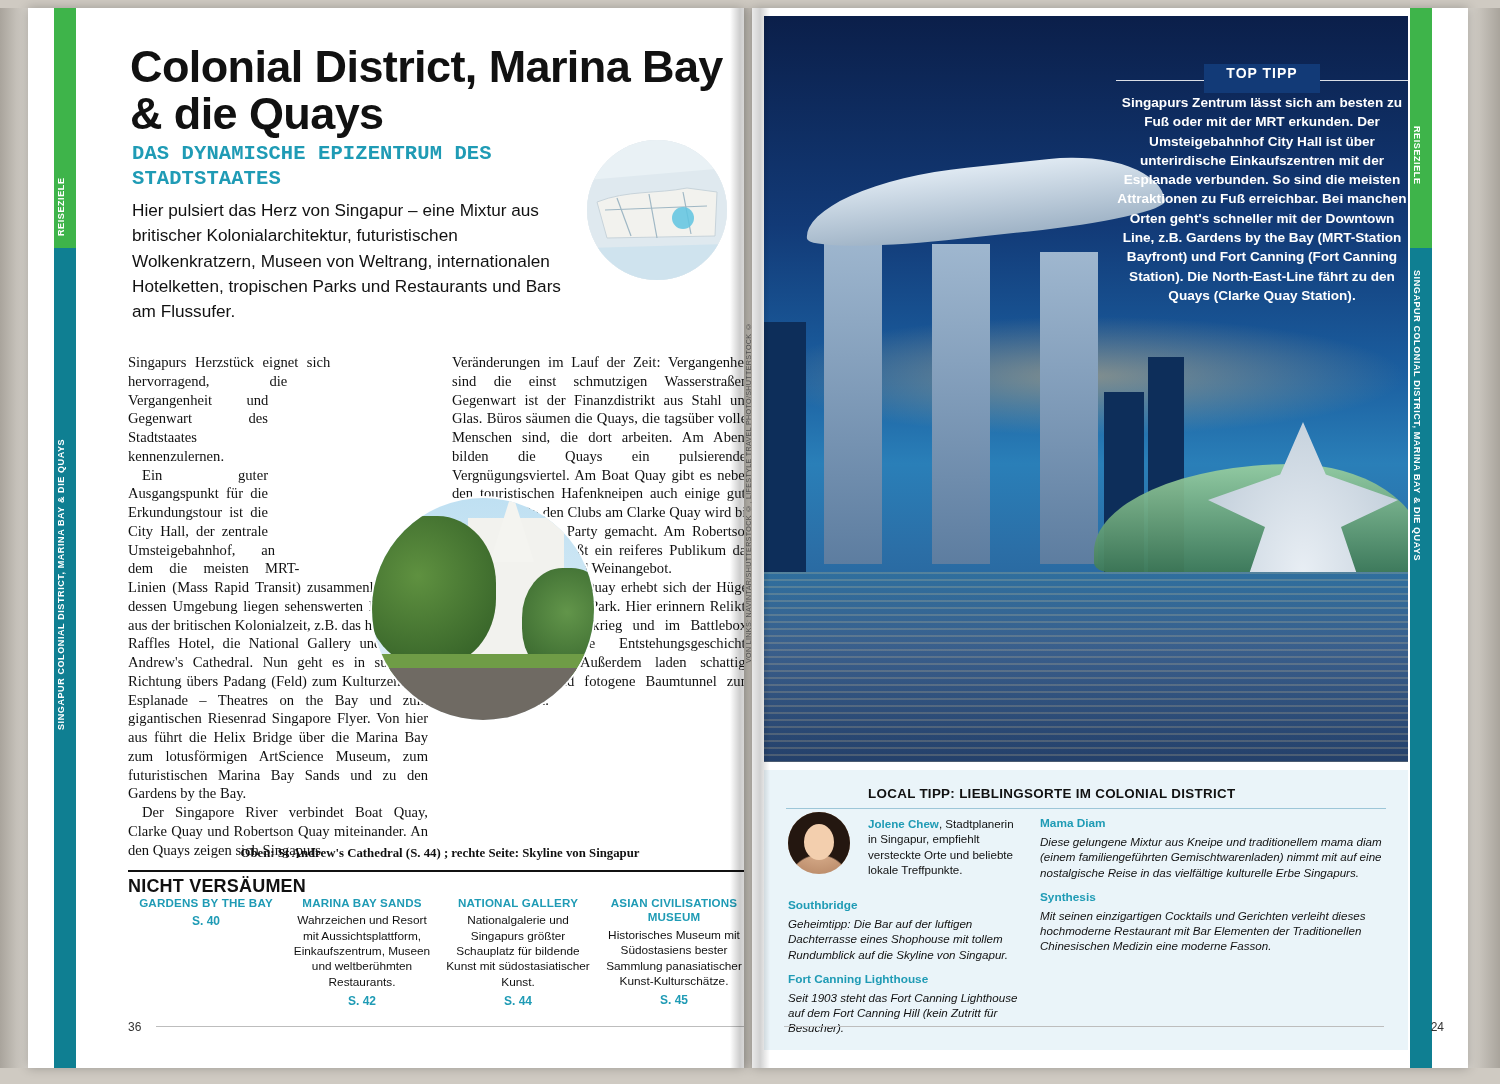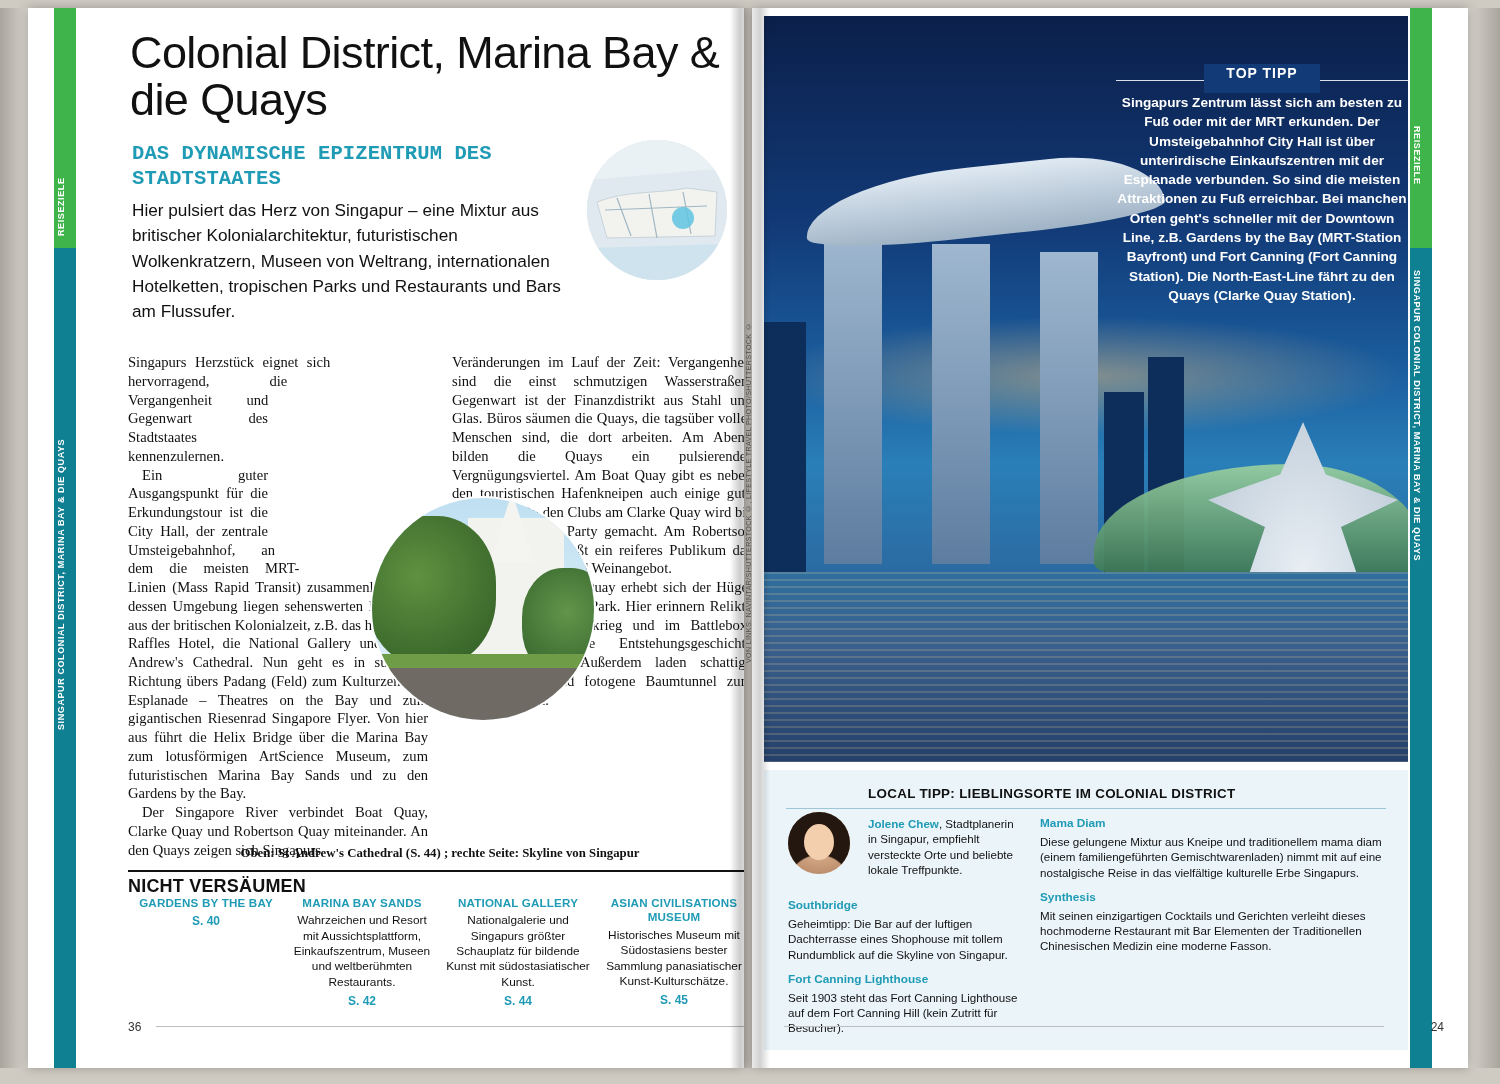--- a/index.html
+++ b/index.html
@@ -42,22 +42,22 @@
   .tab-text{
     position:absolute;color:#fff;font-weight:bold;letter-spacing:.6px;
     writing-mode:vertical-rl;text-orientation:mixed;
     font-size:9px;
   }
   .tab-text.rot{transform:rotate(180deg);}
 
   
   .lp{position:absolute;left:76px;top:0;width:640px;height:1060px;}
   h1.title{
-    position:absolute;left:26px;top:22px;width:620px;
-    margin:0;font-size:45px;line-height:1.04;color:#111;font-weight:normal;
+    position:absolute;left:26px;top:36px;width:620px;
+    margin:0;font-size:45px;line-height:1.04;color:#111;font-weight:bold;
     letter-spacing:-0.6px;
   }
   .subtitle{
     position:absolute;left:28px;top:134px;width:420px;
     color:#1f9bb5;font-size:20.5px;font-weight:bold;line-height:1.2;
     letter-spacing:.1px;
     font-family:Liberation Mono, monospace;
   }
   .lede{
     position:absolute;left:28px;top:190px;width:450px;
@@ -204,21 +204,21 @@
   }
   .avatar .hair{position:absolute;left:0;top:0;width:100%;height:100%;
     background:radial-gradient(circle at 50% 120%,rgba(0,0,0,0) 38%,#241710 40%);}
   .avatar .face{position:absolute;left:16px;top:12px;width:30px;height:36px;border-radius:50%;background:#f3cfae;}
   .lt-col{position:absolute;font-size:11.6px;line-height:1.33;color:#111;}
   .lt-c1{left:104px;top:46px;width:148px;}
   .lt-c2{left:24px;top:128px;width:230px;}
   .lt-name{color:#1f9bb5;font-weight:bold;}
   .lt-sub{color:#1f9bb5;font-weight:bold;font-size:11.8px;margin-top:10px;}
   .lt-sub:first-child{margin-top:0;}
-  .lt-p{margin:2px 0 0 0;}
+  .lt-p{margin:2px 0 0 0;font-style:italic;}
   .lt-2col{position:absolute;left:276px;top:46px;width:346px;}
 </style>
 </head>
 <body>
 
 <div class="spread">
 
   <div class="edge-left"></div>
   <div class="edge-right"></div>
 

